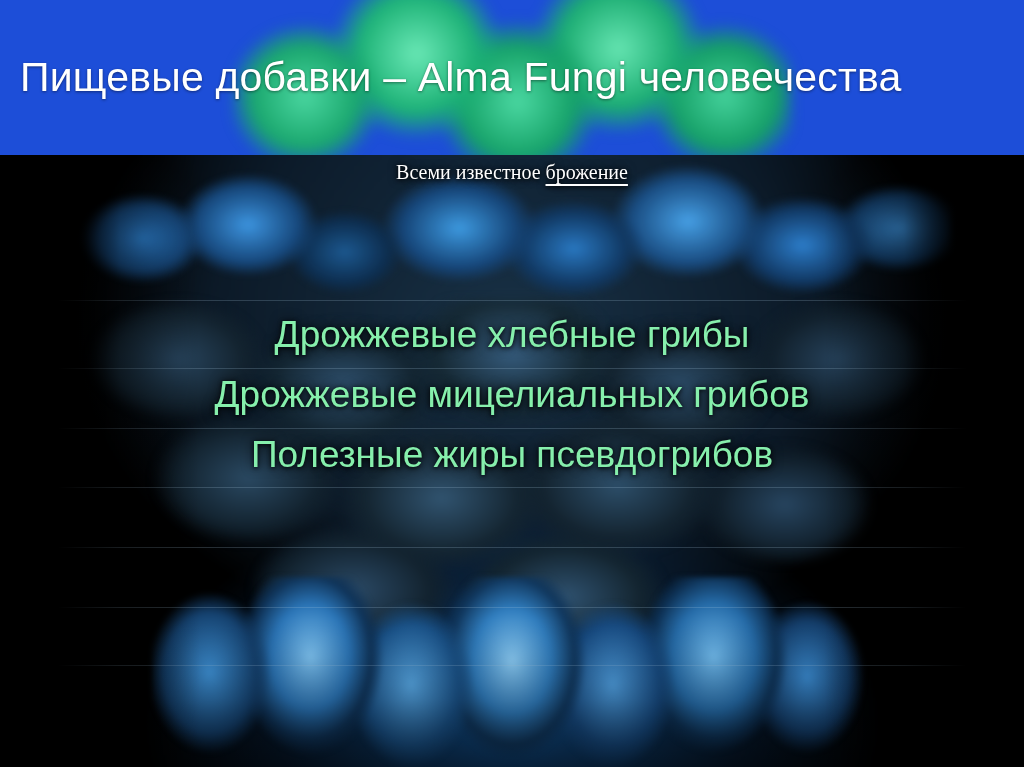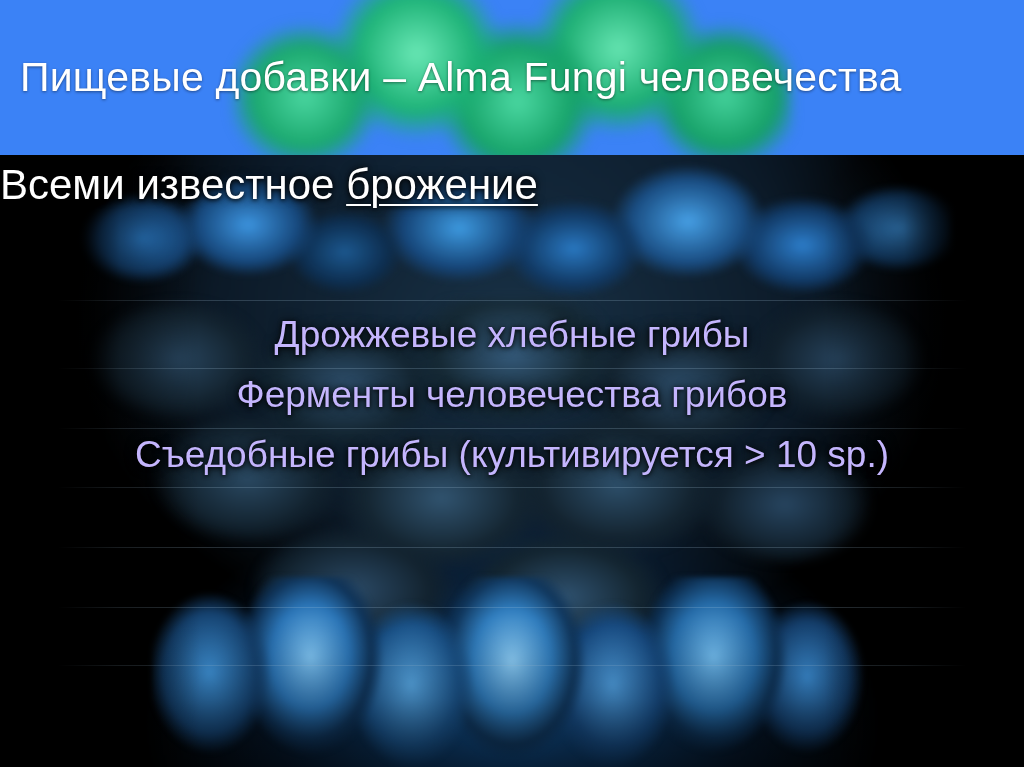--- a/index.html
+++ b/index.html
@@ -152,21 +152,21 @@
     pointer-events: none;
   }
 
   
   .header-band {
     position: absolute;
     left: 0;
     top: 0;
     width: 1024px;
     height: 155px;
-    background: #3b82f6;
+    background: #1d4ed8;
     overflow: hidden;
   }
   .header-band .hb-photo {
     position: absolute;
     left: 50%;
     transform: translateX(-50%);
     top: -52px;
     width: 560px;
     height: 240px;
     background:
@@ -191,42 +191,44 @@
     white-space: nowrap;
     text-shadow: 0 1px 3px rgba(0,0,0,0.45);
   }
 
   
   .subtitle {
     position: absolute;
     left: 0;
     right: 0;
     top: 161px;
-    font-size: 42px;
+    text-align: center;
+    font-size: 20px;
     color: #ffffff;
     text-shadow: 0 1px 4px rgba(0,0,0,0.95), 0 0 10px rgba(0,0,0,0.8);
     white-space: nowrap;
+    font-family: Liberation Serif, serif;
   }
   .subtitle .u {
     text-decoration: underline;
     text-underline-offset: 5px;
     text-decoration-thickness: 2px;
   }
 
   .body-list {
     position: absolute;
     left: 0;
     right: 0;
     top: 305px;
     text-align: center;
   }
   .body-list .line {
     font-size: 37px;
     line-height: 60px;
-    color: #c4b5fd;
+    color: #86efac;
     white-space: nowrap;
     text-shadow: 0 1px 4px rgba(0,0,0,0.95), 0 0 12px rgba(0,0,0,0.85);
   }
 </style>
 </head>
 <body>
 
 <div class="slide">
 
   <div class="photo">
@@ -249,17 +251,17 @@
     <div class="hb-photo"></div>
     <div class="hb-title">Пищевые добавки – Alma Fungi человечества</div>
   </div>
 
   <div class="subtitle">
     <span>Всеми известное </span><span class="u">брожение</span>
   </div>
 
   <div class="body-list">
     <div class="line">Дрожжевые хлебные грибы</div>
-    <div class="line">Ферменты человечества грибов</div>
-    <div class="line">Съедобные грибы (культивируется  &gt; 10 sp.)</div>
+    <div class="line">Дрожжевые мицелиальных грибов</div>
+    <div class="line">Полезные жиры псевдогрибов</div>
   </div>
 
 </div>
 
 </body></html>

